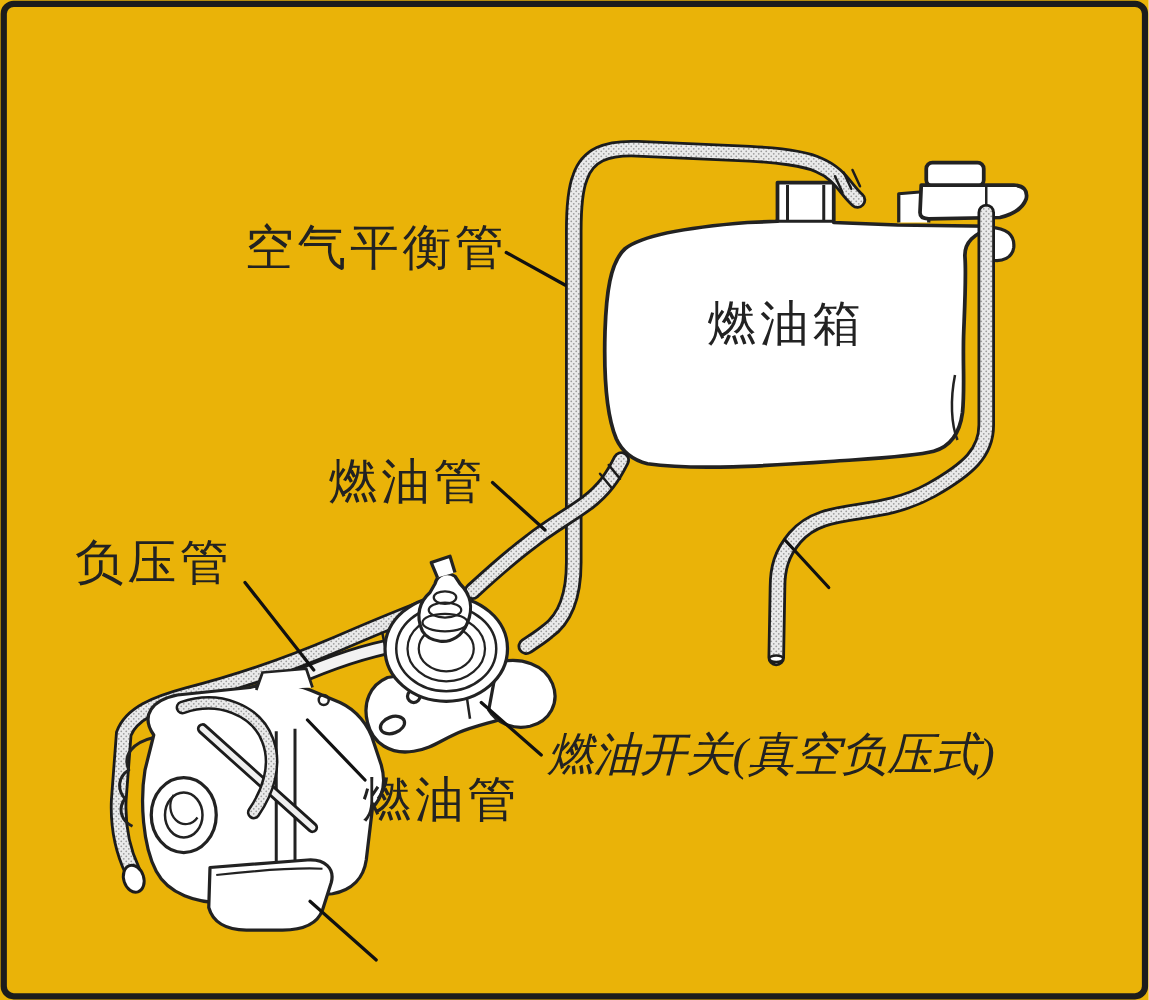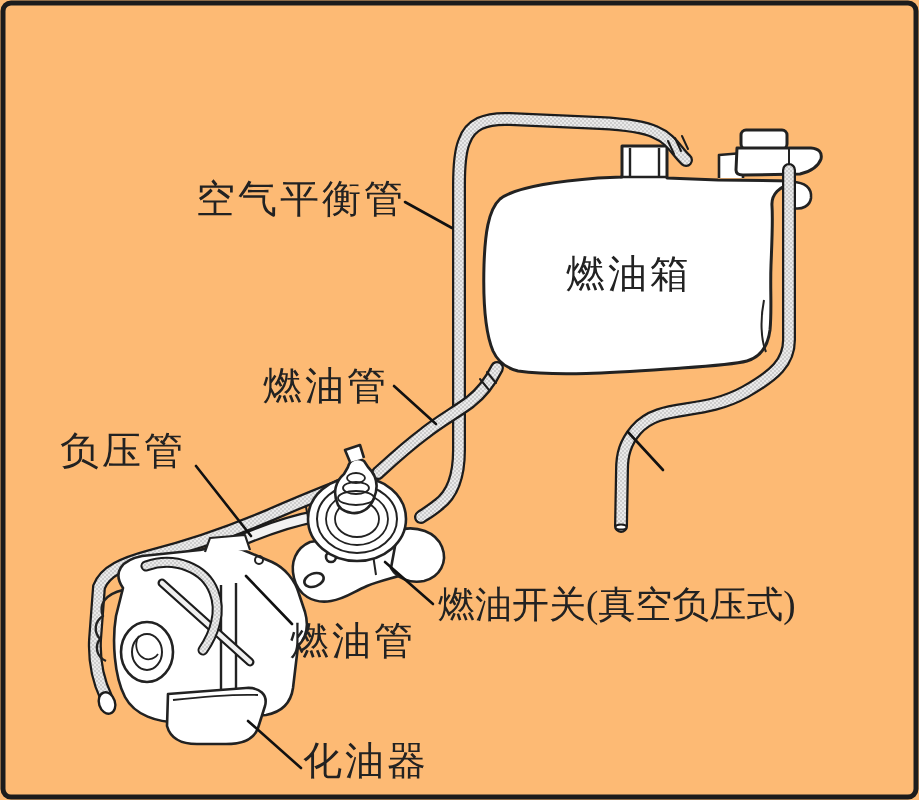--- a/index.html
+++ b/index.html
@@ -1,26 +1,26 @@
 <!DOCTYPE html>
 <html><head>
 <meta charset="utf-8">
 <style>
   html,body{margin:0;padding:0;background:#fff;}
   #stage{
-    position:relative;width:919px;height:800px;background:#fdba74;
+    position:relative;width:919px;height:800px;background:#eab308;
     overflow:hidden;font-family:"Liberation Serif","DejaVu Serif",serif;
   }
   #art{position:absolute;left:0;top:0;}
   .lbl{
     position:absolute;white-space:nowrap;color:#222;
     font-size:39px;letter-spacing:3px;line-height:1.05;
     font-family:"Liberation Serif","DejaVu Serif",serif;
   }
-  .lbl.small{font-size:37px;letter-spacing:0px;}
+  .lbl.small{font-size:37px;letter-spacing:0px;font-style:italic;}
 </style>
 </head>
 <body>
 
 <div id="stage">
 
 <svg id="art" width="919" height="800" viewBox="0 0 919 800">
   <defs>
     <pattern id="stip" patternUnits="userSpaceOnUse" width="4" height="4">
       <rect width="4" height="4" fill="#eaeaea"></rect>
@@ -191,26 +191,25 @@
     <path d="M 196,466 L 251,536"></path>
     <path d="M 628,432 L 663,470"></path>
     <path d="M 385,562 L 433,604"></path>
     <path d="M 246,576 L 292,624"></path>
     <path d="M 248,721 L 301,768"></path>
   </g>
 </svg>
 
 <div class="lbl" style="left:196px;top:179px">空气平衡管</div>
 
-<div class="lbl" style="left:566px;top:254px">燃油箱</div>
+<div class="lbl" style="left:566px;top:240px">燃油箱</div>
 
 <div class="lbl" style="left:263px;top:366px">燃油管</div>
 
 <div class="lbl" style="left:60px;top:431px">负压管</div>
 
 
 <div class="lbl small" style="left:438px;top:586px">燃油开关(真空负压式)</div>
 
 <div class="lbl" style="left:290px;top:621px">燃油管</div>
 
-<div class="lbl" style="left:303px;top:741px">化油器</div>
 
 </div>
 
 </body></html>

